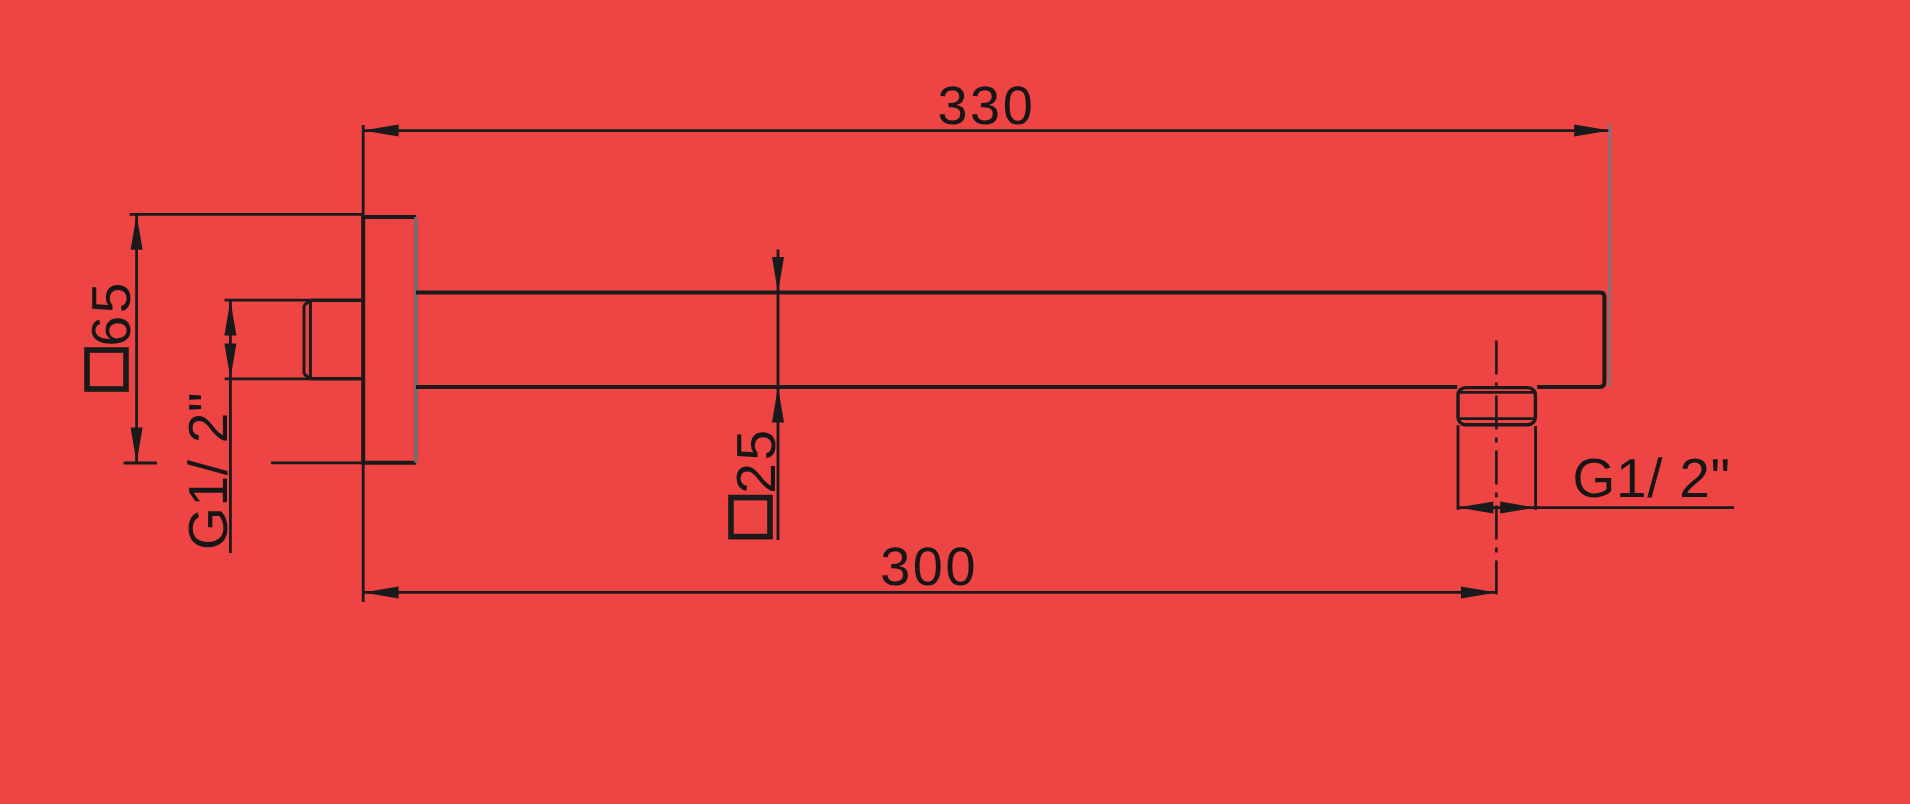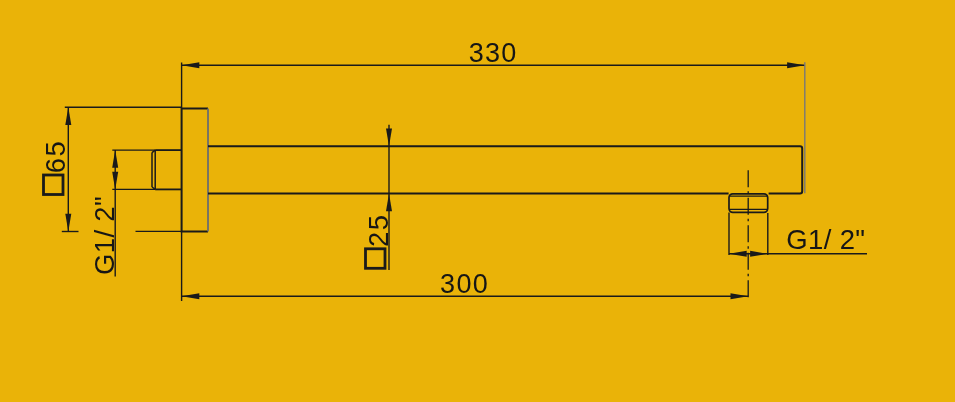--- a/index.html
+++ b/index.html
@@ -1,16 +1,16 @@
 <!DOCTYPE html>
 <html><head>
 <meta charset="utf-8">
 <style>
   html,body{margin:0;padding:0;background:#ffffff;}
-  .page{width:955px;height:402px;position:relative;background:#eab308;overflow:hidden;transform:translateZ(0);}
+  .page{width:955px;height:402px;position:relative;background:#ef4444;overflow:hidden;transform:translateZ(0);}
   svg{display:block;filter:blur(0px);}
   text{font-family:"Liberation Sans",sans-serif;fill:#161616;}
 </style>
 </head>
 <body>
 <div class="page">
 <svg width="955" height="402" viewBox="0 0 955 402">
   <g stroke="#1a1a1a" fill="none" stroke-linecap="butt">
 
     <path d="M208 108.5 L181.6 108.5 L181.6 231.4 L208 231.4" stroke-width="2"></path>

